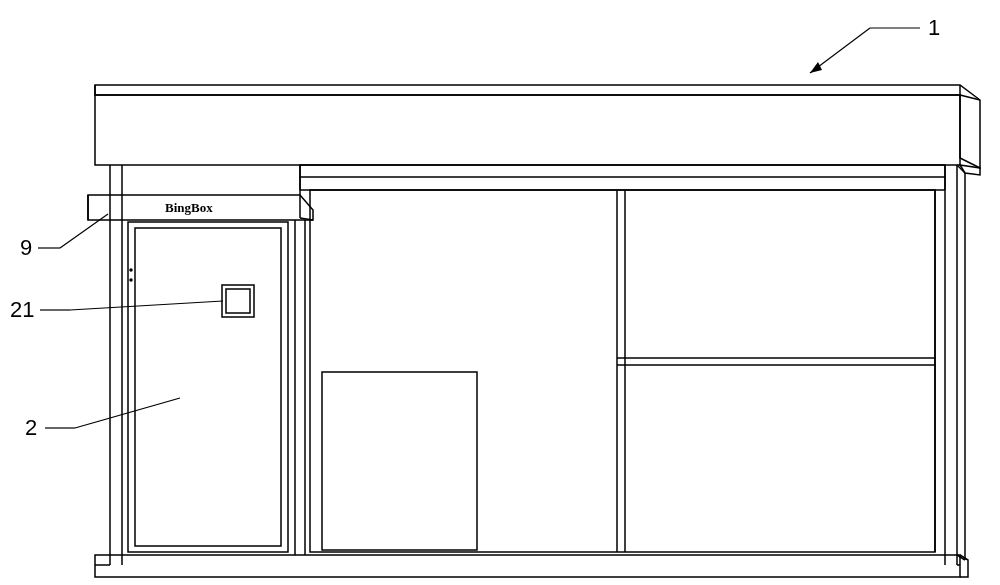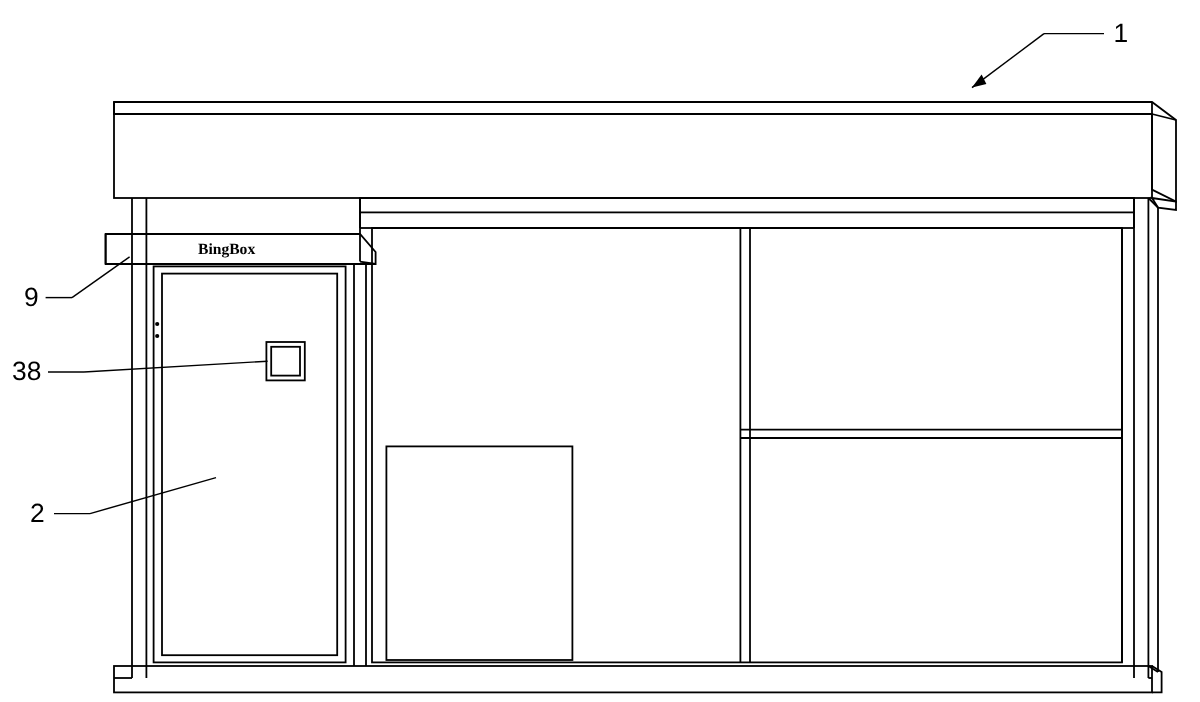--- a/index.html
+++ b/index.html
@@ -124,14 +124,14 @@
 
       <line x1="180" y1="398" x2="75" y2="428"></line>
       <line x1="75" y1="428" x2="45" y2="428"></line>
     </g>
 
   </g>
 </svg>
 
 <div class="label-text" style="left: 928px; top: 15px;">1</div>
 <div class="label-text" style="left: 20px; top: 235px;">9</div>
-<div class="label-text" style="left: 10px; top: 297px;">38</div>
+<div class="label-text" style="left: 10px; top: 297px;">21</div>
 <div class="label-text" style="left: 25px; top: 415px;">2</div>
 
 </body></html>

